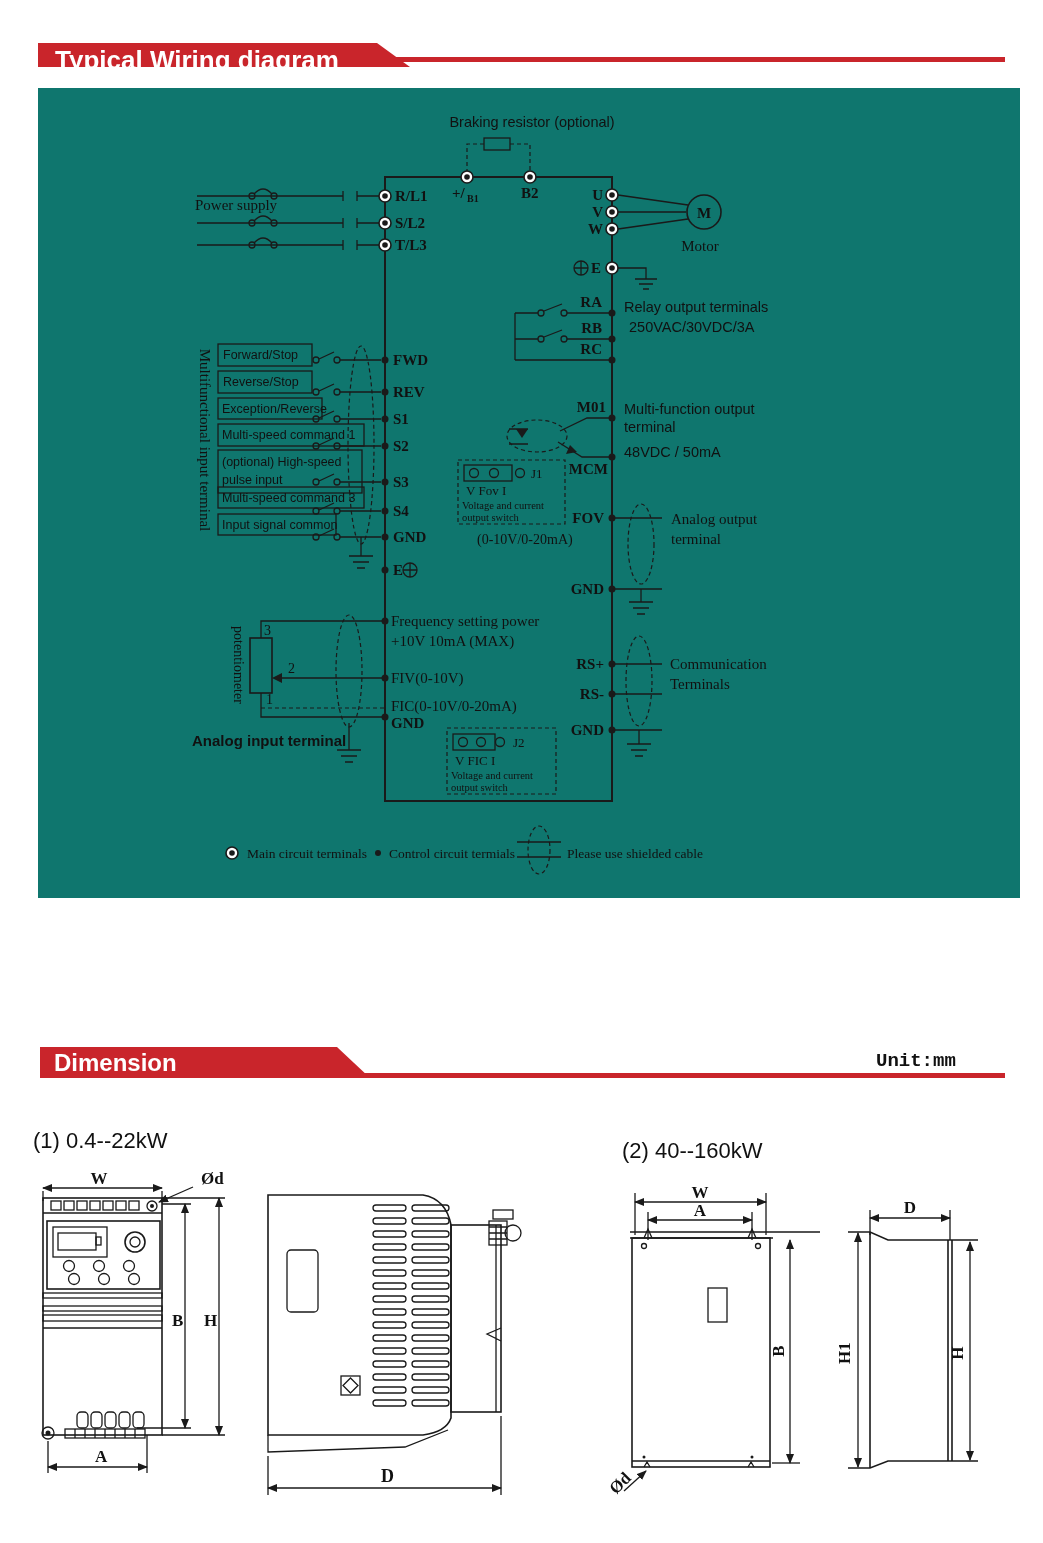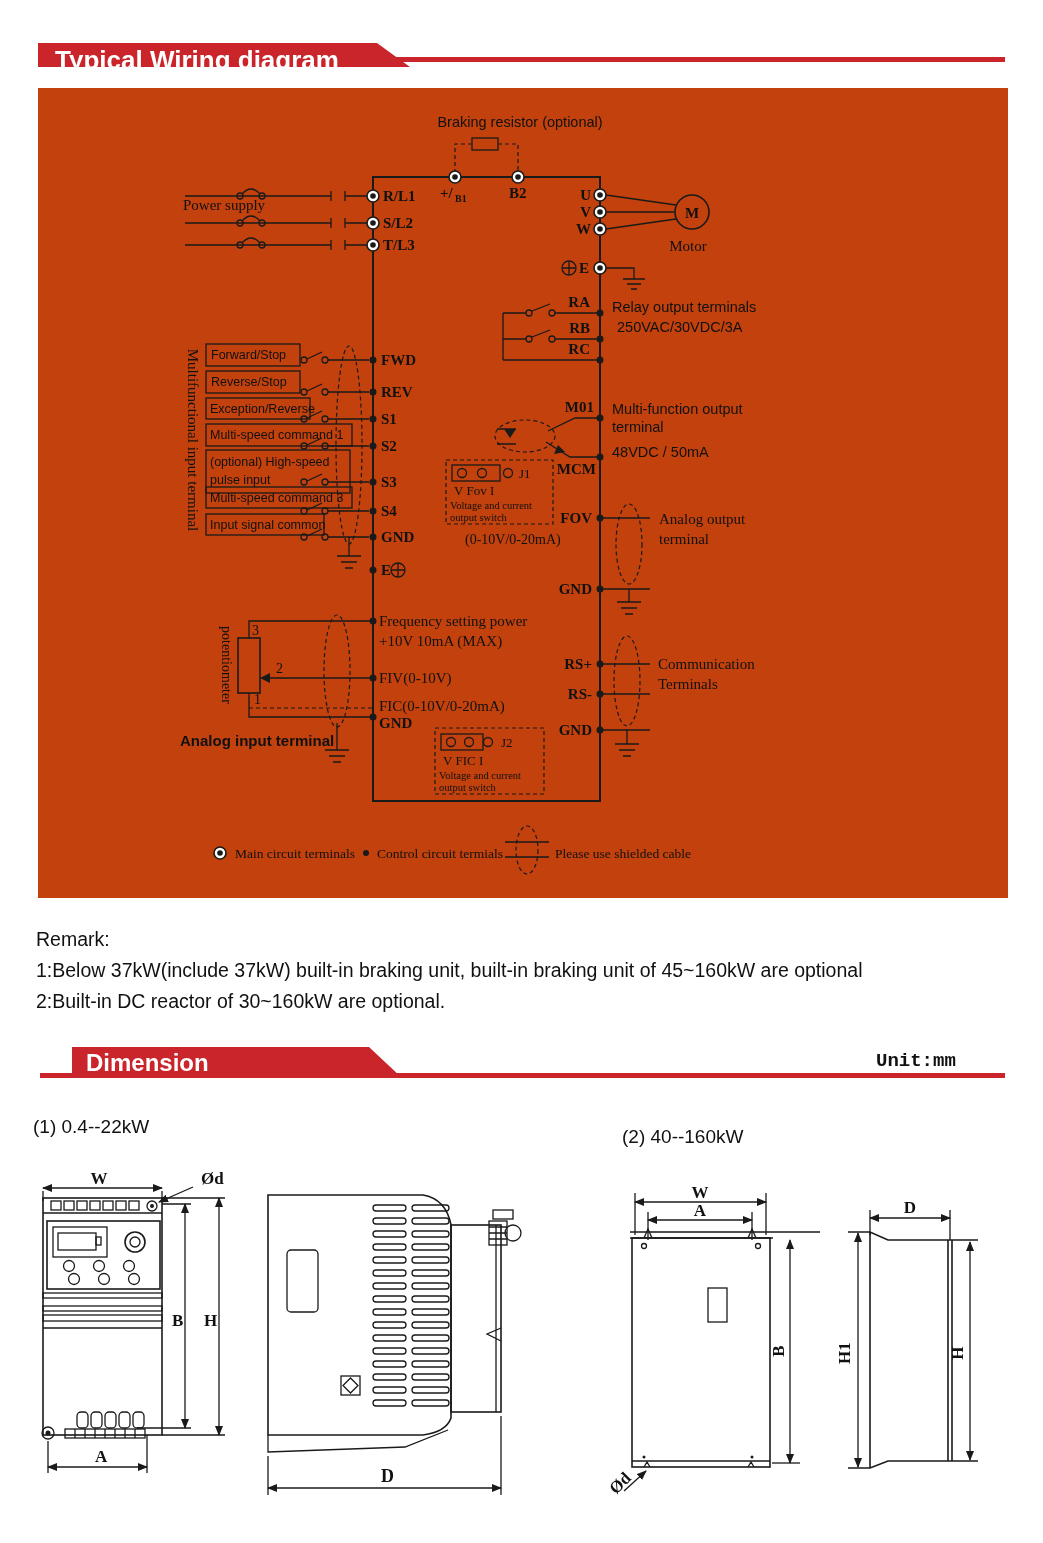--- a/index.html
+++ b/index.html
@@ -3,26 +3,26 @@
 <meta charset="utf-8">
 <style>
   html,body{margin:0;padding:0;background:#fff;}
   #page{position:relative;width:1043px;height:1543px;background:#ffffff;overflow:hidden;
         font-family:"Liberation Sans",sans-serif;color:#111;}
   .banner{position:absolute;background:#c9252b;color:#fff;font-weight:bold;}
   #banner1{left:38px;top:27px;width:372px;height:24px;font-size:26px;line-height:35px;padding-left:17px;
            box-sizing:border-box;clip-path:polygon(0 0,339px 0,372px 100%,0 100%);margin-top:16px;}
   #bar1{position:absolute;left:38px;top:57px;width:967px;height:5px;background:#c9252b;}
   #banner2{left:40px;top:1047px;width:330px;height:31px;font-size:24px;line-height:31px;padding-left:14px;
-           box-sizing:border-box;clip-path:polygon(0 0,297px 0,330px 100%,0 100%);margin-left:32px;}
+           box-sizing:border-box;clip-path:polygon(0 0,297px 0,330px 100%,0 100%);}
   #bar2{position:absolute;left:40px;top:1073px;width:965px;height:5px;background:#c9252b;}
   #unit{position:absolute;left:876px;top:1050px;font-size:19px;font-weight:700;font-family:Liberation Mono, monospace;}
-  #panel{position:absolute;left:38px;top:88px;width:970px;height:810px;background:#c2410c;}
+  #panel{position:absolute;left:38px;top:88px;width:970px;height:810px;background:#0f766e;padding-left:12px;}
   #remark{position:absolute;left:36px;top:924px;width:970px;font-size:19.5px;line-height:31px;}
-  .caption{position:absolute;font-size:19px;}
+  .caption{position:absolute;font-size:22px;margin-top:12px;}
   #cap1{left:33px;top:1116px;} #cap2{left:622px;top:1126px;}
   .drw{position:absolute;}
   
   svg text{fill:#111;}
   .ln{stroke:#1a1a1a;stroke-width:1.3;fill:none;}
   .ln15{stroke:#1a1a1a;stroke-width:1.6;fill:none;}
   .ln2{stroke:#1a1a1a;stroke-width:2;fill:none;}
   .lnD{stroke:#1a1a1a;stroke-width:1.2;fill:none;stroke-dasharray:4 3;}
   .dk{fill:#1a1a1a;}
   .ts{font:15px "Liberation Serif",serif;}
@@ -303,25 +303,20 @@
         <text x="197" y="770" class="ts13">Main circuit terminals</text>
         <circle cx="328" cy="765" r="3" class="dk"></circle>
         <text x="339" y="770" class="ts13">Control circuit termials</text>
         <ellipse cx="489" cy="762" rx="11" ry="24" class="lnD"></ellipse>
         <path class="ln" d="M467,754 H511 M467,769 H511"></path>
         <text x="517" y="770" class="ts13">Please use shielded cable</text>
       </g>
     </svg>
   </div>
 
-  <div id="remark">
-    <div>Remark:</div>
-    <div>1:Below 37kW(include 37kW) built-in braking unit, built-in braking unit of 45~160kW are optional</div>
-    <div>2:Built-in DC reactor of 30~160kW are optional.</div>
-  </div>
 
   <div id="bar2"></div>
   <div id="banner2" class="banner">Dimension</div>
   <div id="unit">Unit:mm</div>
 
   <div class="caption" id="cap1">(1) 0.4--22kW</div>
   <div class="caption" id="cap2">(2) 40--160kW</div>
 
   <svg class="drw" style="left:25px;top:1165px" width="230" height="345" viewBox="0 0 230 345">
     <path class="ln" d="M18,26 V36 M137,26 V36"></path>

